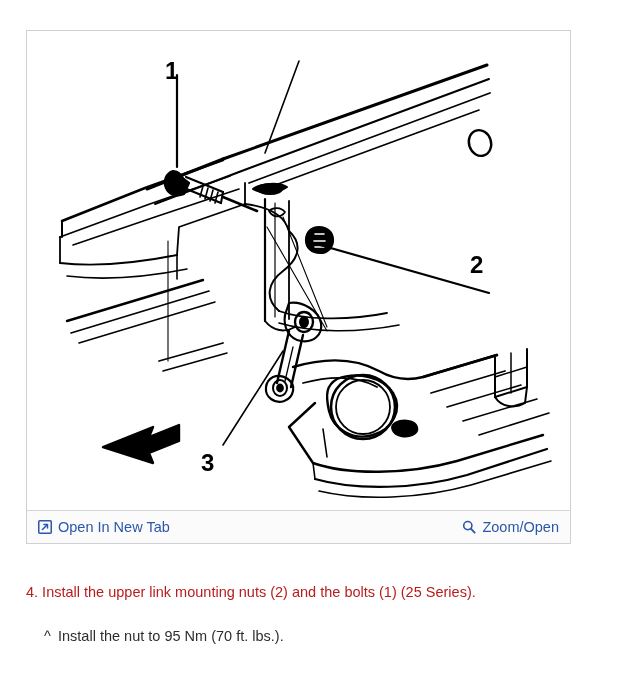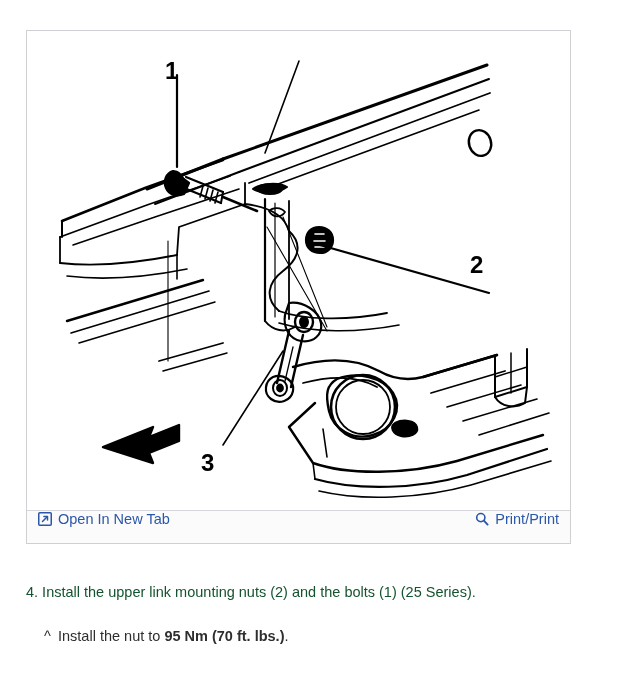--- a/index.html
+++ b/index.html
@@ -52,21 +52,21 @@
     user-select: none;
   }
 
   
   #viewer-toolbar {
     flex: 0 0 auto;
     height: 33px;
     border-top: 1px solid #d5d5da;
     background: #fbfbfc;
     display: flex;
-    align-items: flex-start;
+    align-items: center;
     justify-content: space-between;
     padding: 0 11px 0 11px;
     box-sizing: border-box;
   }
 
   .toolbar-link {
     display: flex;
     align-items: center;
     gap: 6px;
     color: #2b57a8;
@@ -80,40 +80,40 @@
 
   
   #instructions {
     position: absolute;
     left: 26px;
     top: 582px;
     width: 580px;
   }
   #step-line {
     font-size: 14.5px;
-    color: #14532d;
+    color: #b91c1c;
     font-family: "Liberation Sans", sans-serif;
     line-height: 20px;
     white-space: nowrap;
   }
   #torque-line {
     margin-top: 24px;
     margin-left: 18px;
     font-size: 14.5px;
     color: #2e2e2e;
     font-family: "Liberation Sans", sans-serif;
     line-height: 20px;
     white-space: nowrap;
   }
   #torque-marker {
     display: inline-block;
     width: 14px;
     color: #2e2e2e;
   }
-  .b { font-weight: bold; }
+  .b { font-weight: normal; }
 </style>
 </head>
 <body>
 
 <div id="viewer-panel">
 
   <div id="figure-area">
 
     <svg id="figure-svg" width="543" height="479" viewBox="0 0 543 479" shape-rendering="geometricPrecision">
       <g fill="none" stroke="#000000" stroke-width="2.2" stroke-linecap="round" stroke-linejoin="round">
@@ -260,21 +260,21 @@
       <span>Open In New Tab</span>
     </a>
 
     <a class="toolbar-link">
       <span class="ic">
         <svg width="14" height="14" viewBox="0 0 14 14">
           <circle cx="5.8" cy="5.6" r="4.1" fill="none" stroke="#2b57a8" stroke-width="1.6"></circle>
           <path d="M 8.9 8.7 L 12.6 12.6" stroke="#2b57a8" stroke-width="1.9" stroke-linecap="round"></path>
         </svg>
       </span>
-      <span>Print/Print</span>
+      <span>Zoom/Open</span>
     </a>
 
   </div>
 </div>
 
 <div id="instructions">
 
   <div id="step-line">4. Install the upper link mounting nuts (2) and the bolts (1) (25 Series).</div>
 
   <div id="torque-line">

